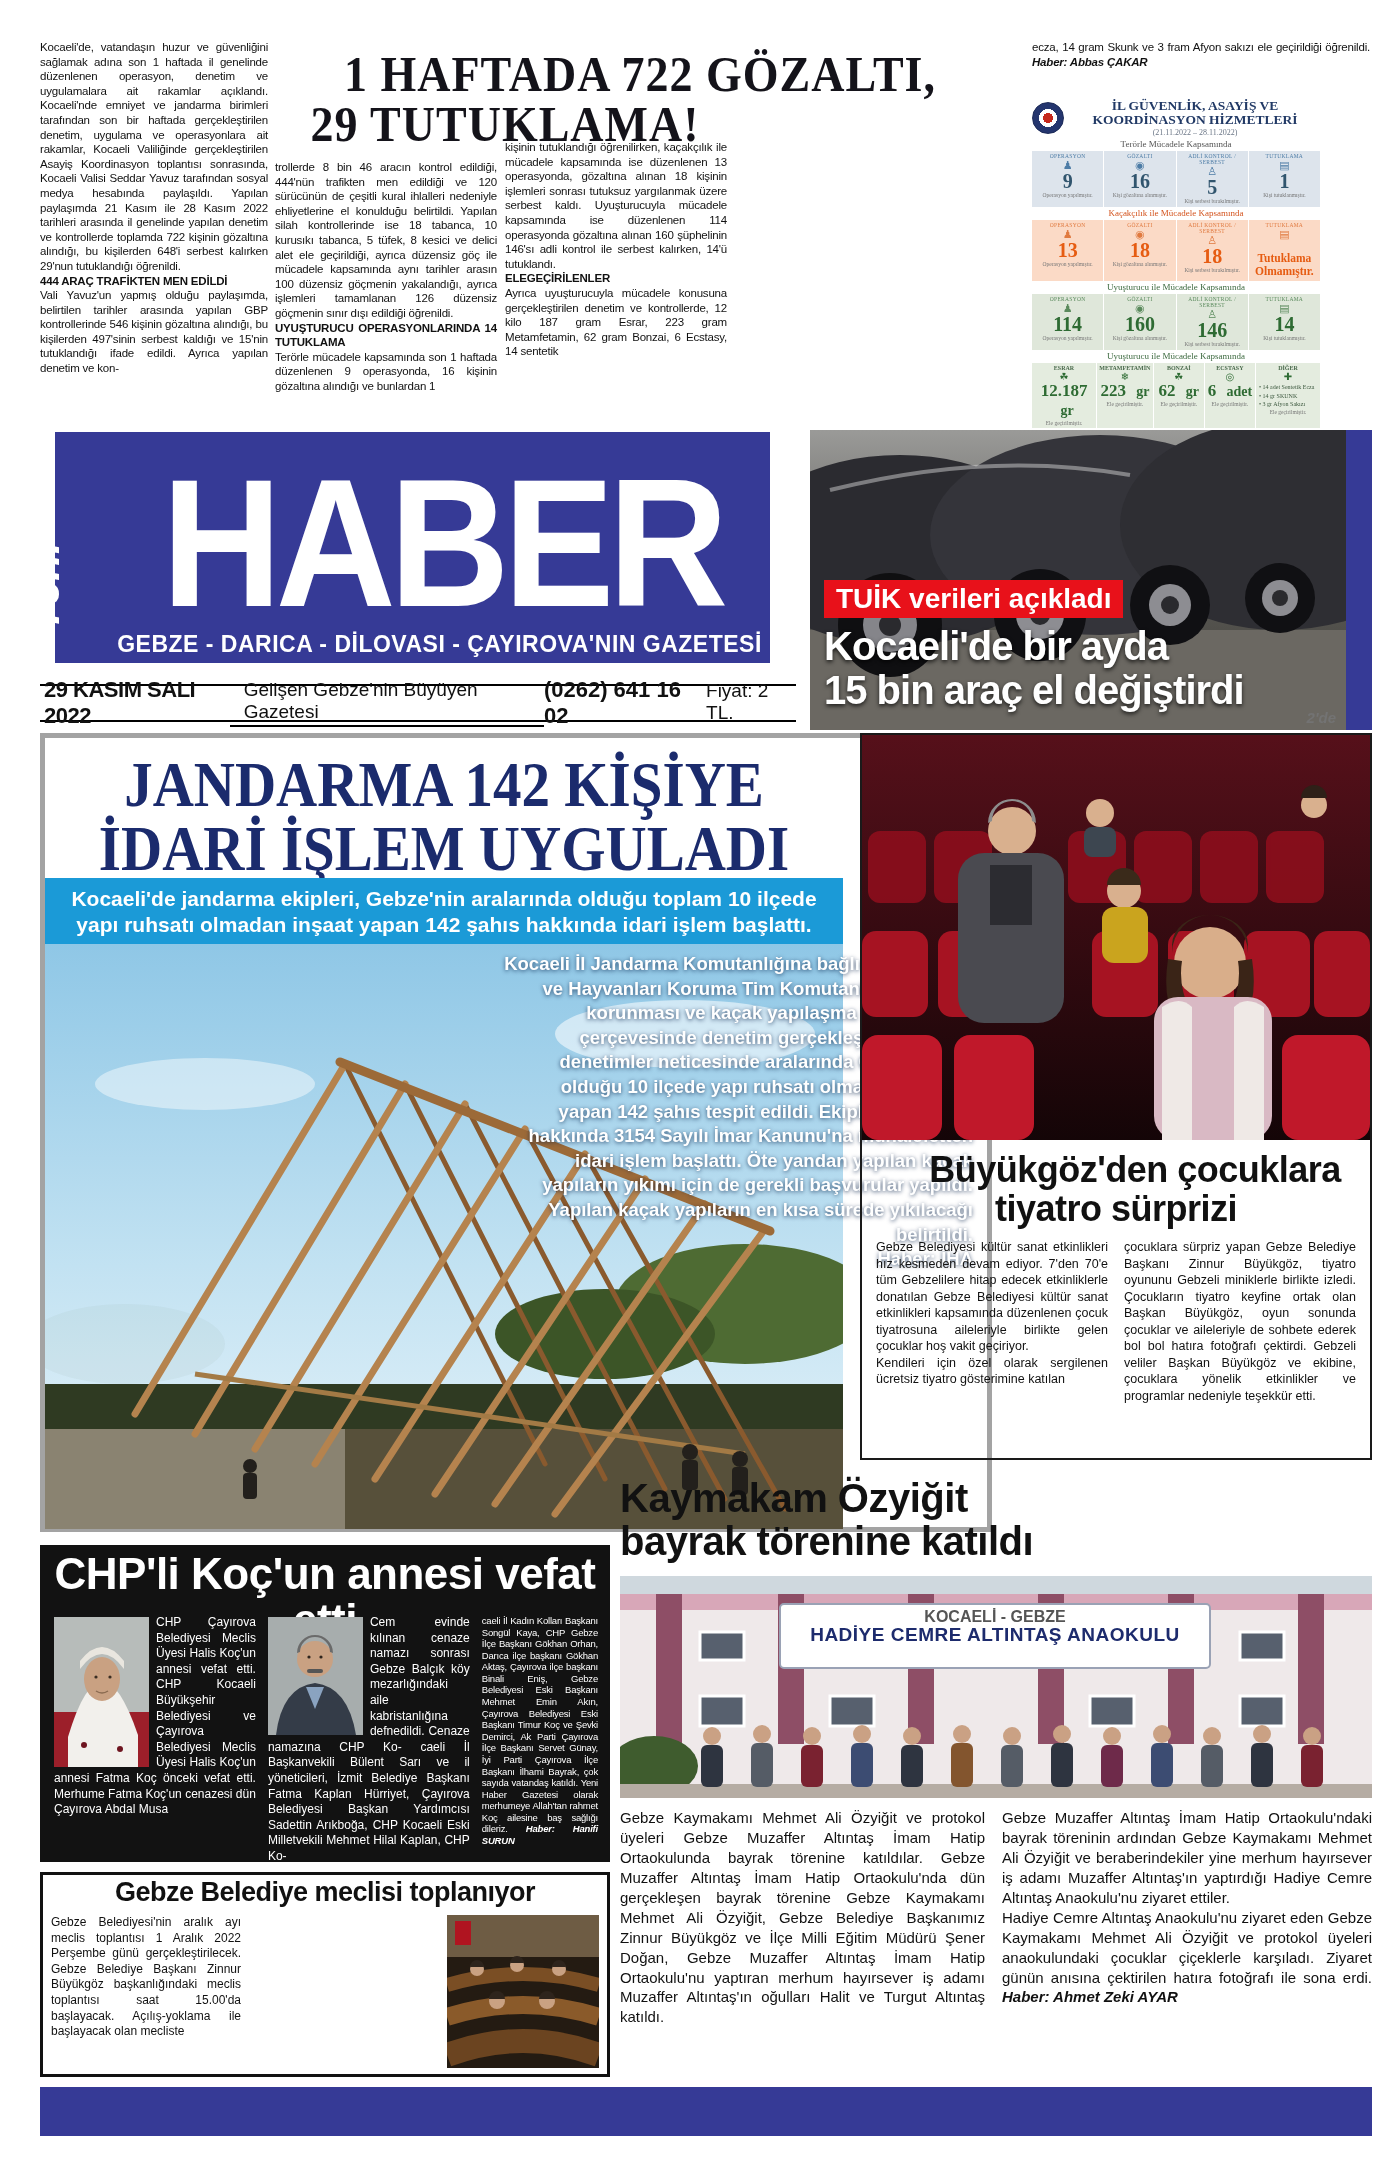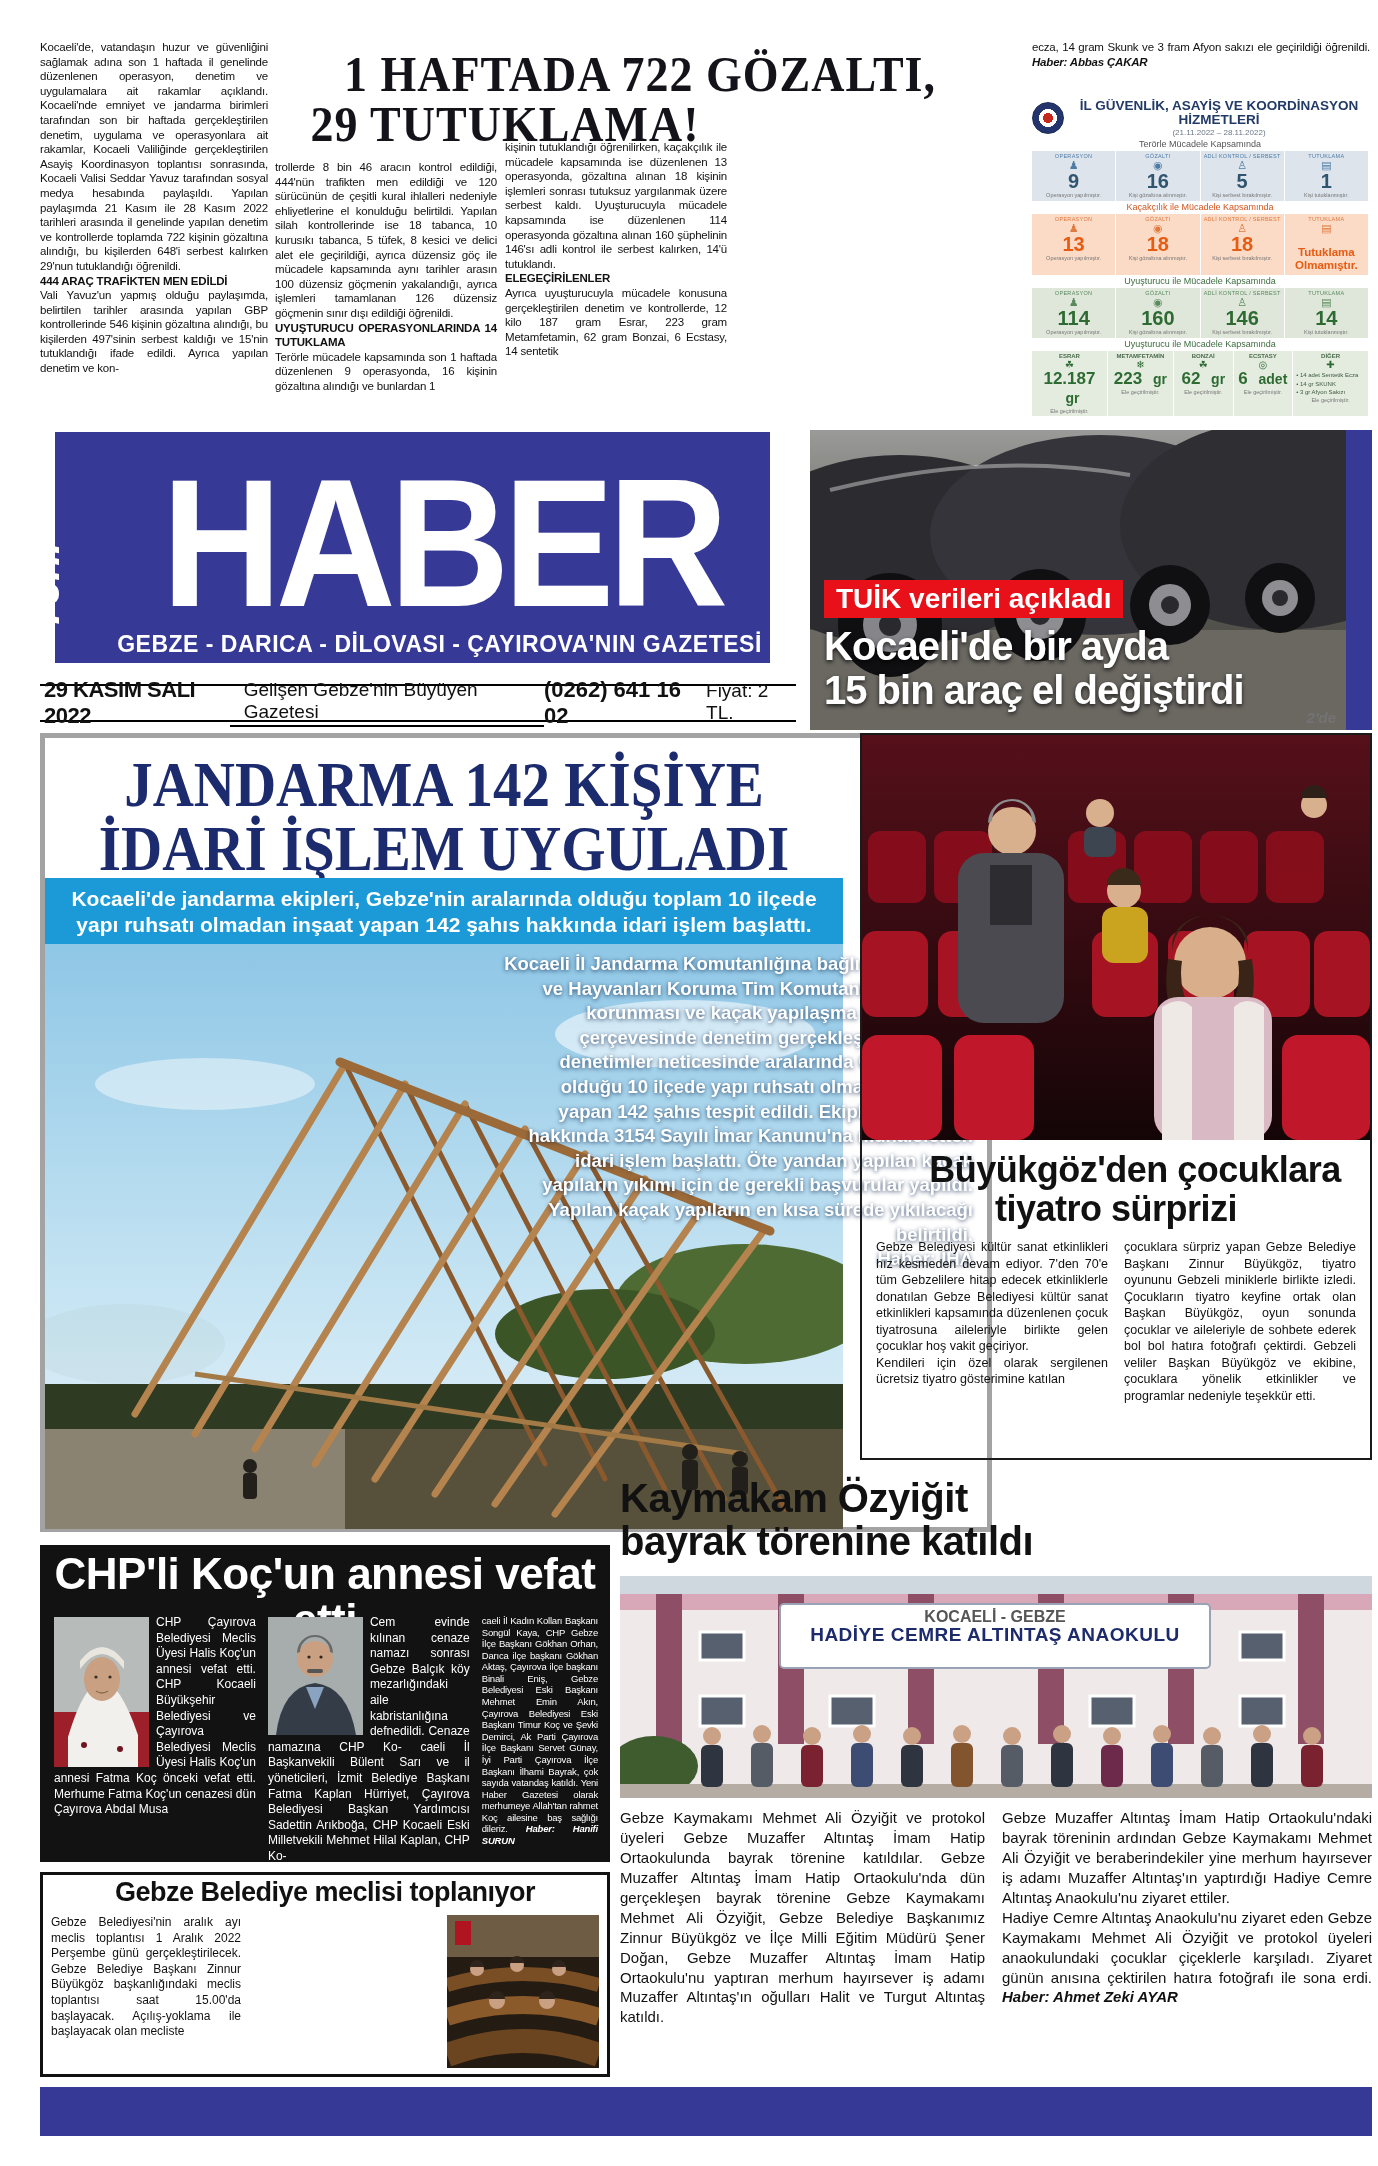--- a/index.html
+++ b/index.html
@@ -88,21 +88,21 @@
     <div>kişinin tutuklandığı öğrenilirken, kaçakçılık ile mücadele kapsamında ise düzenlenen 13 operasyonda, gözaltına alınan 18 kişinin işlemleri sonrası tutuksuz yargılanmak üzere serbest kaldı. Uyuşturucuyla mücadele kapsamında ise düzenlenen 114 operasyonda gözaltına alınan 160 şüphelinin 146'sı adli kontrol ile serbest kalırken, 14'ü tutuklandı.</div>
     <div class="inhead">ELEGEÇİRİLENLER</div>
     <div>Ayrıca uyuşturucuyla mücadele konusuna gerçekleştirilen denetim ve kontrollerde, 12 kilo 187 gram Esrar, 223 gram Metamfetamin, 62 gram Bonzai, 6 Ecstasy, 14 sentetik</div>
   </div>
 
   <div class="x jcol" style="left:1032px;top:40px;width:338px;">
     <span>ecza, 14 gram Skunk ve 3 fram Afyon sakızı ele geçirildiği öğrenildi.</span>
     <span class="byline">Haber: Abbas ÇAKAR</span>
   </div>
 
-  <div class="x ig" style="left:1032px;top:98px;width:336px;">
+  <div class="x ig" style="left:1032px;top:98px;width:288px;font-family:Liberation Serif, serif;">
     <div class="ig-head">
       <div class="ig-logo"></div>
       <div class="ig-title">
         <span>İL GÜVENLİK, ASAYİŞ VE KOORDİNASYON HİZMETLERİ</span>
         <span class="ig-date">(21.11.2022 – 28.11.2022)</span>
       </div>
     </div>
 
     <div class="ig-label">Terörle Mücadele Kapsamında</div>
     <div class="ig-row r0">

